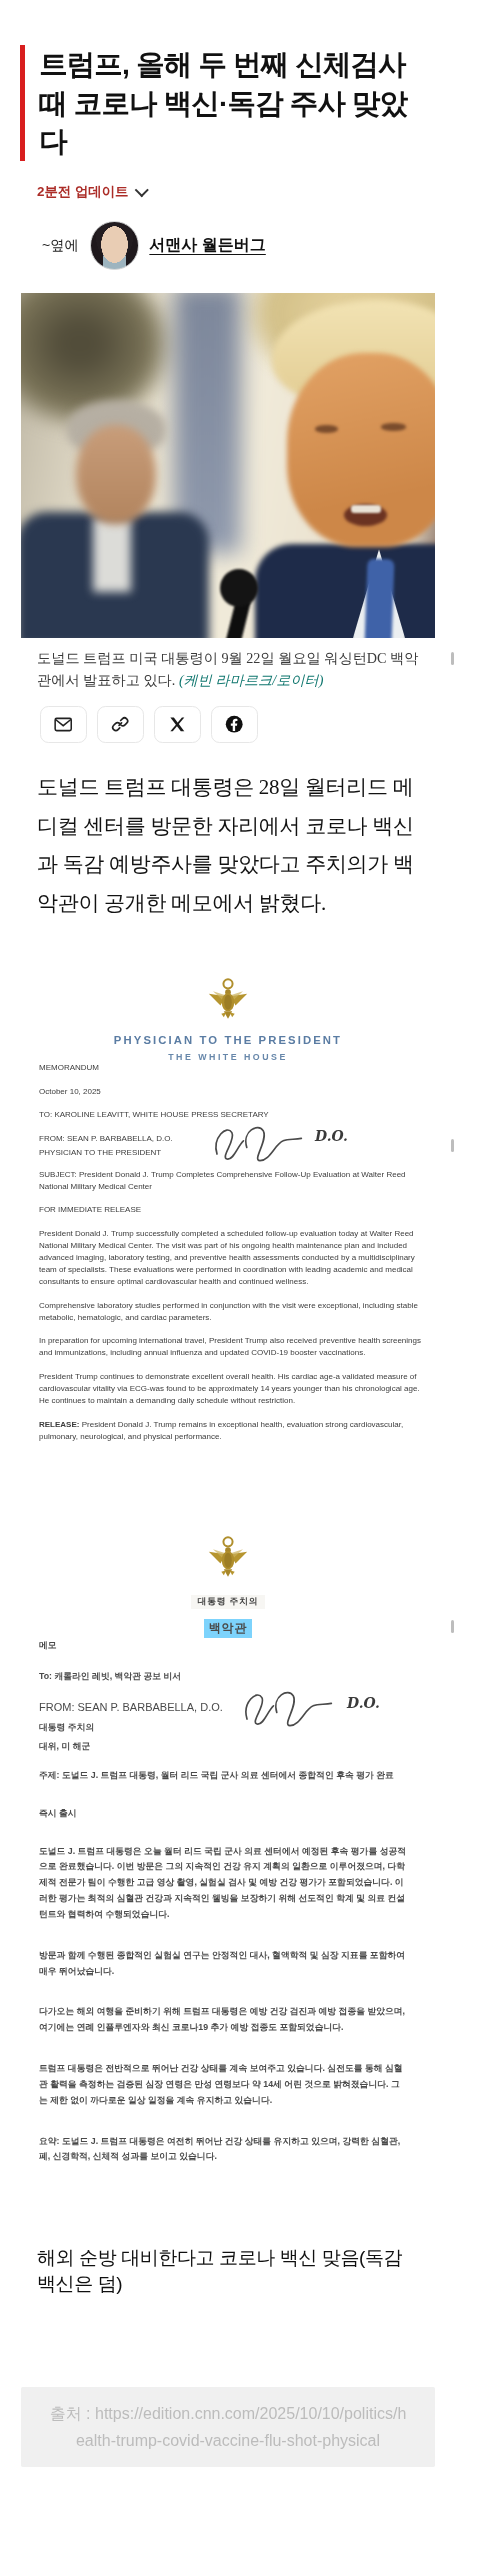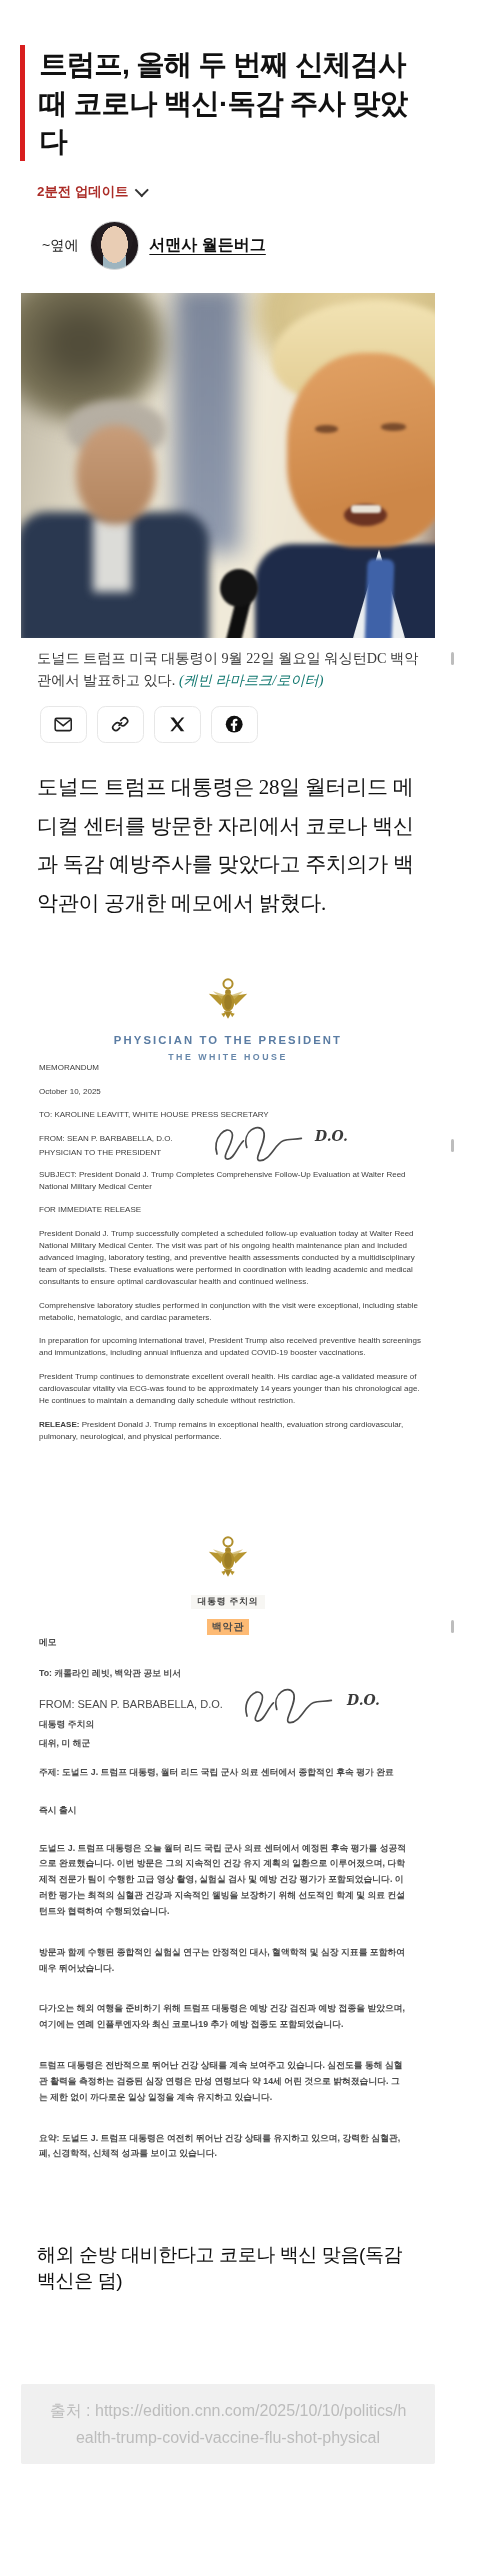--- a/index.html
+++ b/index.html
@@ -67,21 +67,21 @@
   .mh-sub{font-size:8.8px;letter-spacing:2.5px;color:#6787aa;margin-top:5.9px;font-weight:600;}
   .memo-body{padding:0 25px 0 39px;font-size:8px;line-height:1.5;color:#3c3c3c;}
   .memo-body p{margin:0 0 11.7px 0;}
   .mlabel{margin:28.4px 0 0 0;}
   .from-wrap{position:relative;}
   .sig{position:absolute;left:171px;top:-11.7px;}
   .sig-do{position:absolute;left:276px;top:-6.7px;font-family:"DejaVu Serif",serif;font-style:italic;font-weight:700;font-size:14px;color:#3a3a3a;text-align:center;}
   .memo-ko .memo-body{font-size:8.8px;line-height:1.8;font-weight:700;color:#4a4a4a;padding-right:48px;}
   .memo-ko .memo-body p{margin:0 0 25px 0;}
   .memo-ko .mh-title{color:#3f3f3f;font-size:8.8px;letter-spacing:0.8px;background:#f7f6f3;display:inline-block;padding:0.8px 6.7px;}
-  .memo-ko .mh-sub{color:#4a4a4a;font-size:10px;letter-spacing:0.8px;background:#fdba74;display:inline-block;padding:0.8px 5px;}
+  .memo-ko .mh-sub{color:#4a4a4a;font-size:12px;letter-spacing:0.8px;background:#7dd3fc;display:inline-block;padding:0.8px 5px;}
   .from-big{font-size:11px;font-weight:400;}
 
   .comment1{margin:80px 37px 0 37px;font-size:19px;font-weight:500;color:#101010;letter-spacing:-0.4px;}
   .comment2{margin:49px 37px 0 37px;font-size:19px;font-weight:500;color:#101010;}
 
   .source{margin:90px 21px 33px 21px;background:#f0f0f0;border-radius:1.7px;padding:12.5px 28.4px;
     text-align:center;font-size:16px;line-height:1.7;color:#bcbcbc;word-break:break-all;}
 
   .thumb{position:absolute;right:1.7px;width:3.3px;border-radius:1.7px;background:#bdbdbd;}
 </style>

